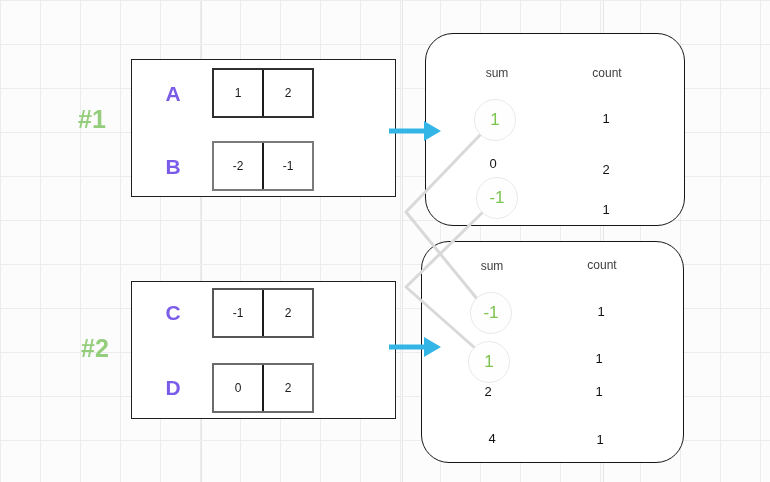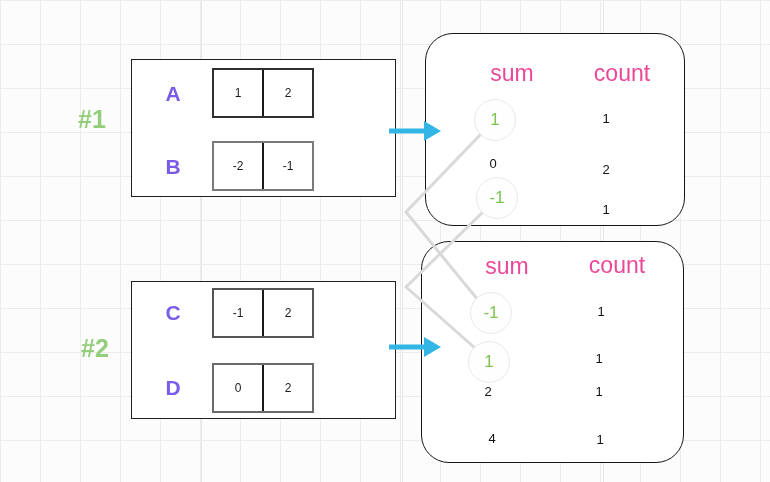--- a/index.html
+++ b/index.html
@@ -57,24 +57,23 @@
   }
   .cell + .cell { border-left: 2px solid; }
 
   
   .map-panel {
     background: #ffffff;
     border: 1.6px solid #161616;
     border-radius: 28px;
   }
   .map-header {
-    color: #ec4899;
-    font-size: 23px;
+    color: #404040;
+    font-size: 12px;
     font-weight: 500;
-    margin-left: 15px;
   }
   .sum-plain, .count-val {
     color: #111;
     font-size: 13px;
     font-weight: 500;
   }
 
   
   .highlight-circle {
     width: 40px; height: 40px;

